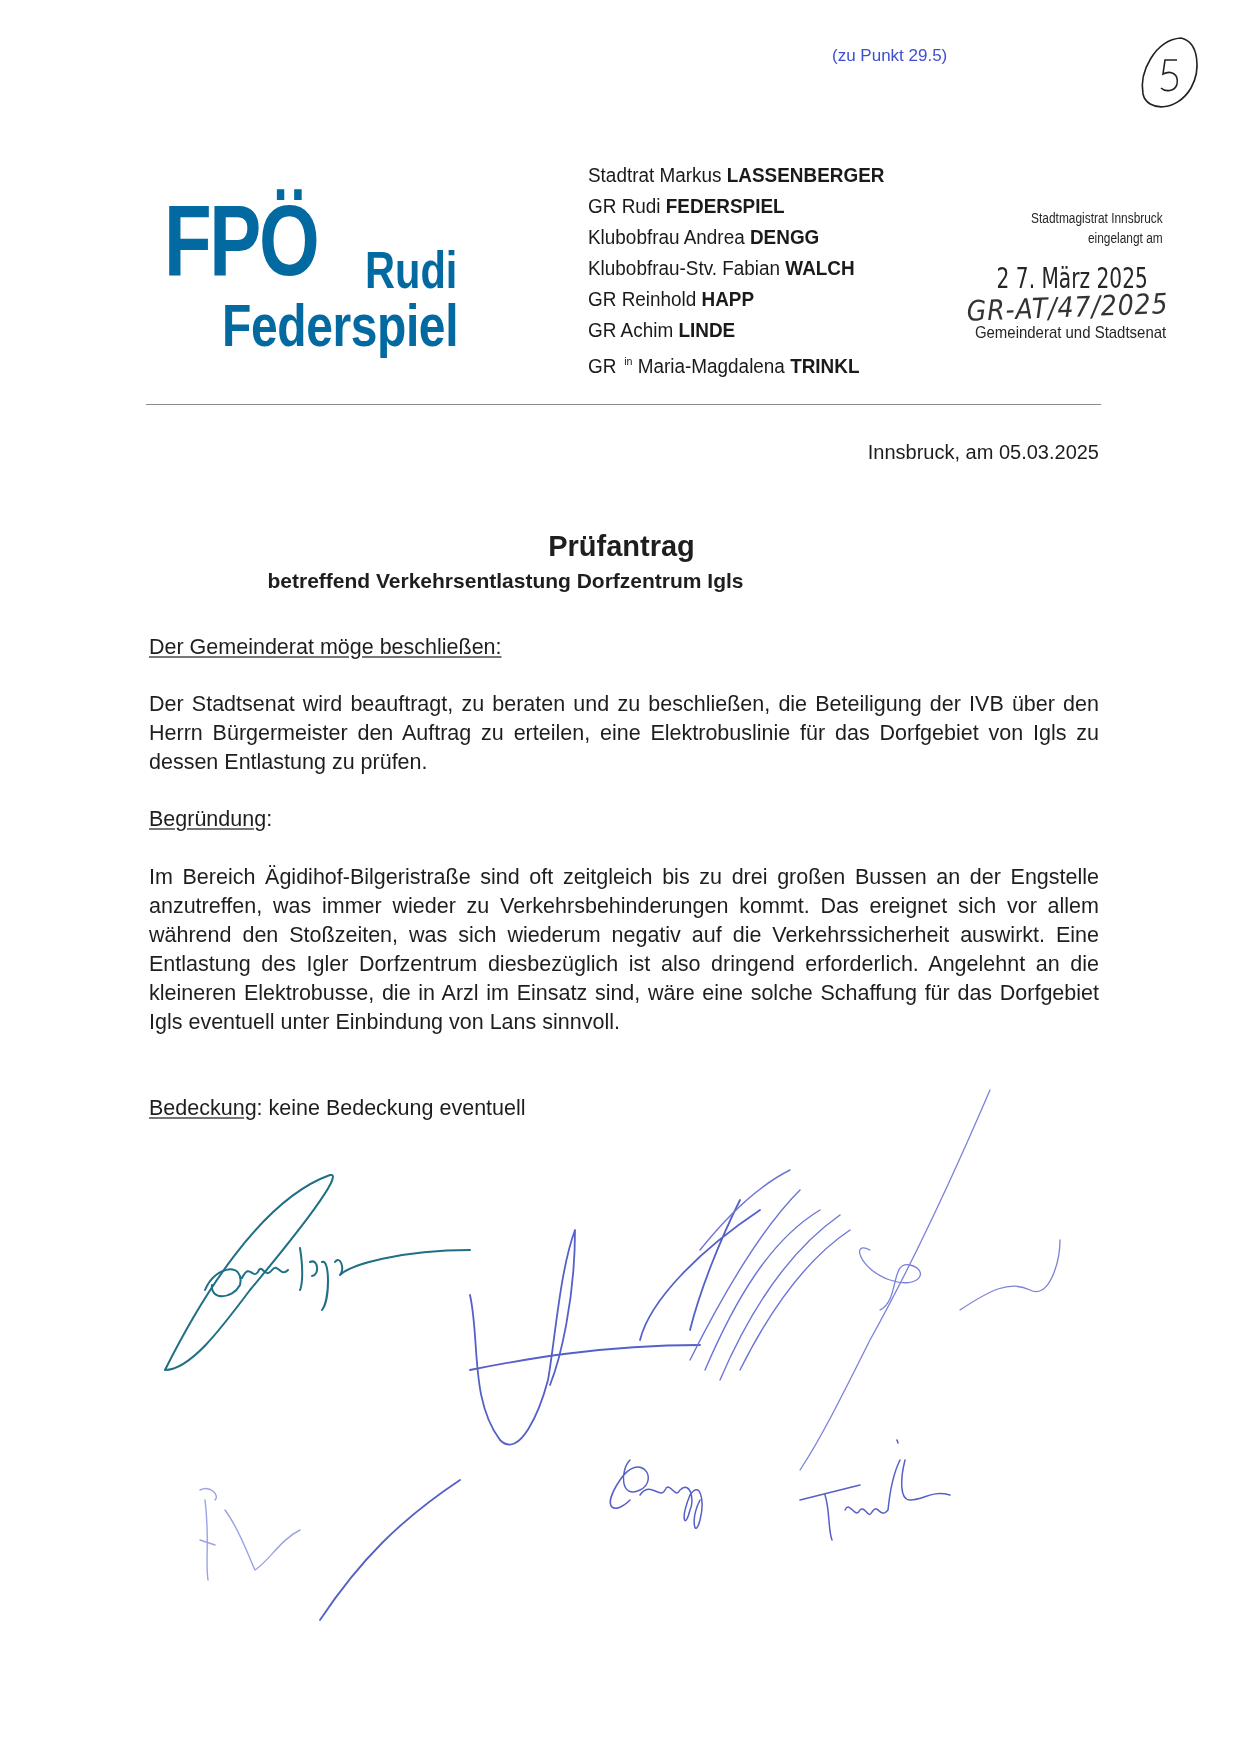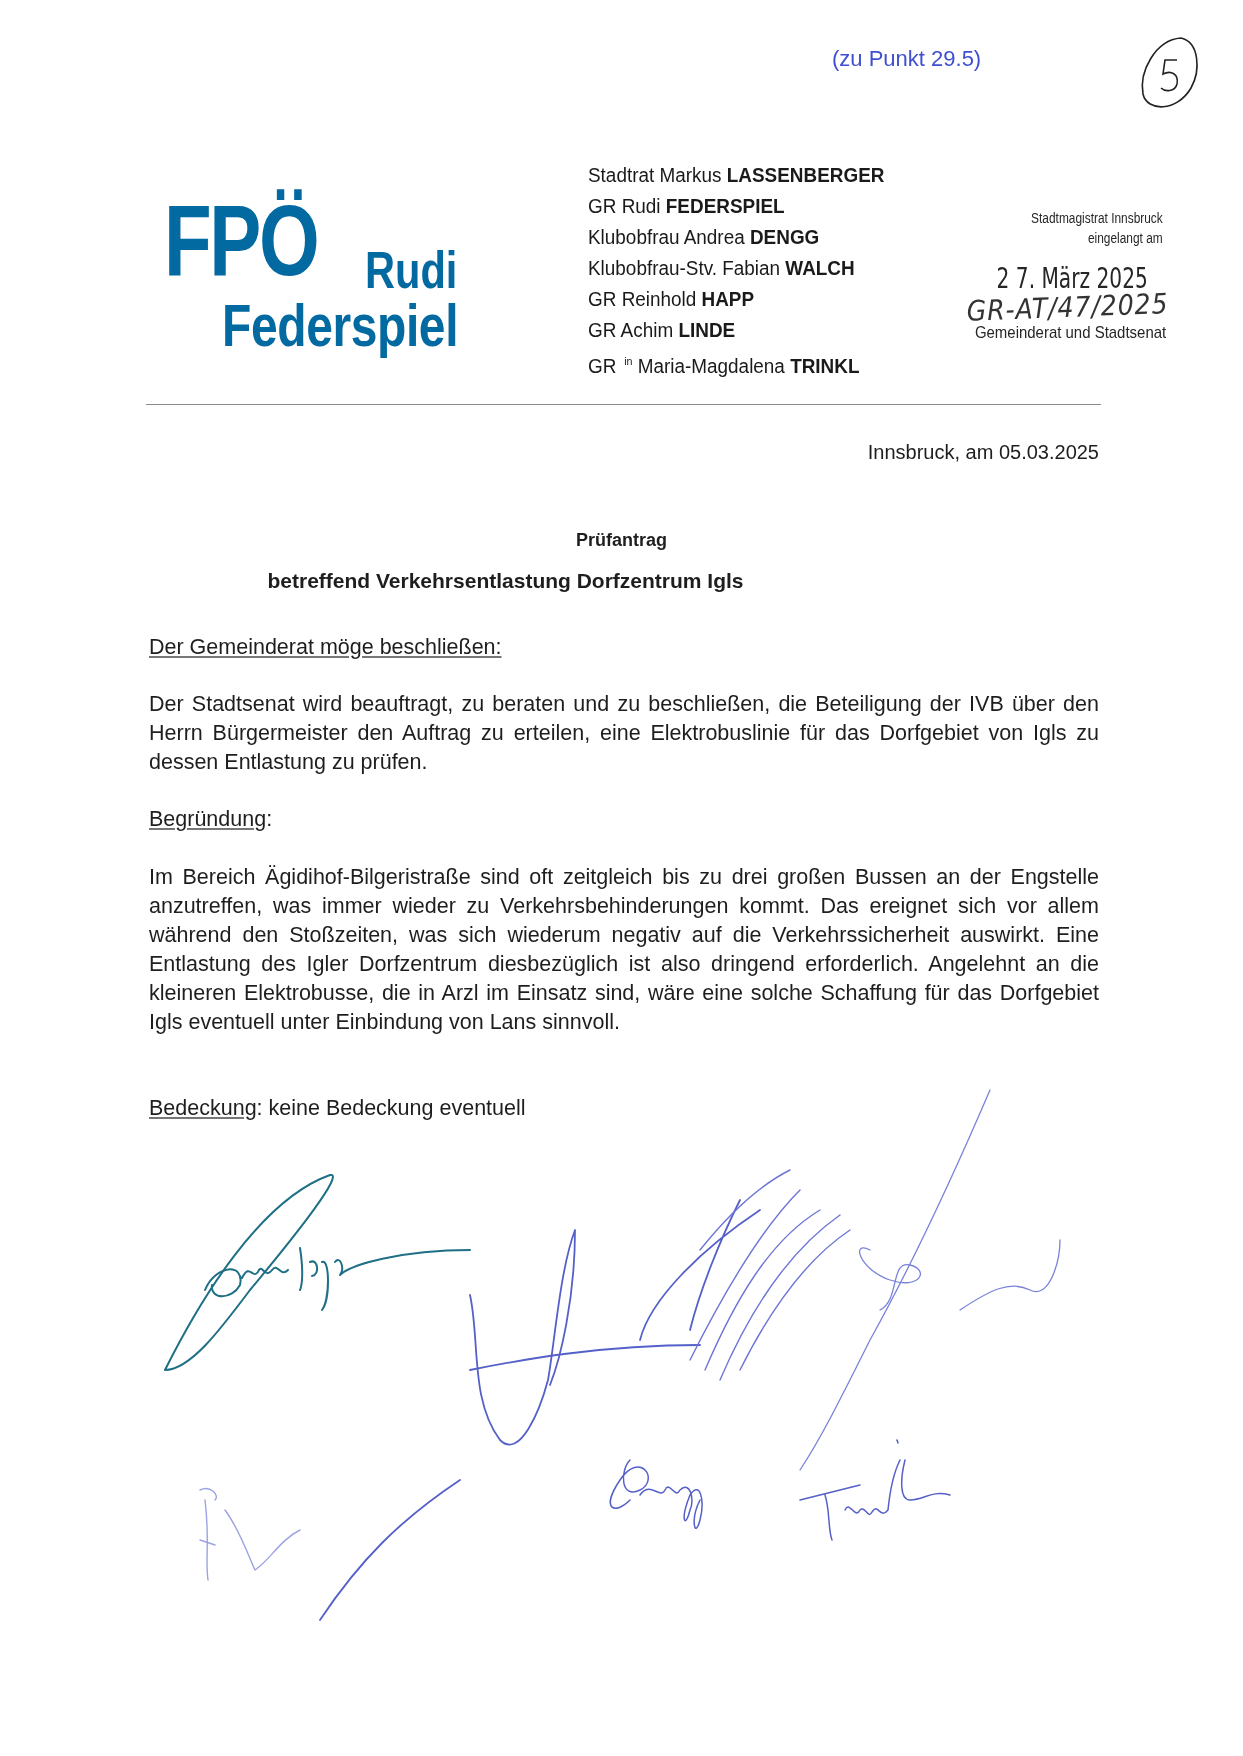--- a/index.html
+++ b/index.html
@@ -1,19 +1,19 @@
 <!DOCTYPE html>
 <html><head>
   <meta charset="utf-8">
   <style>
     html, body { margin: 0; padding: 0; background: #ffffff; }
     body { width: 1243px; height: 1756px; position: relative; overflow: hidden; font-family: "Liberation Sans", sans-serif; color: #1e1e1e; }
     .abs { position: absolute; }
 
-    .agenda-ref { left: 832px; top: 46px; font-size: 22px; color: #3f4fd0; }
+    .agenda-ref { left: 832px; top: 46px; font-size: 17px; color: #3f4fd0; }
     .page-number { left: 1133px; top: 32px; width: 70px; height: 82px; }
 
     .logo { left: 160px; top: 160px; width: 330px; height: 210px; color: #0369a1; font-family: "Liberation Sans", sans-serif; font-weight: bold; }
     .logo-fpo { position: absolute; left: 4px; top: 30px; font-size: 100px; letter-spacing: -3px; line-height: 1; transform: scaleX(0.78); transform-origin: left top; }
     .logo-rudi { position: absolute; left: 205px; top: 84px; font-size: 52px; line-height: 1; transform: scaleX(0.8); transform-origin: left top; }
     .logo-federspiel { position: absolute; left: 62px; top: 136px; font-size: 60px; line-height: 1; transform: scaleX(0.8); transform-origin: left top; letter-spacing: -0.5px; }
 
     .signatories { left: 588px; top: 160px; font-family: "Liberation Sans", sans-serif; font-size: 19.5px; line-height: 31px; color: #1a1a1a; transform: scaleX(0.97); transform-origin: left top; }
     .signatories .row { white-space: nowrap; }
     .signatories b { font-weight: bold; }
@@ -22,21 +22,21 @@
     .stamp { left: 950px; top: 208px; width: 230px; text-align: right; color: #262626; }
     .stamp-org { font-size: 14px; line-height: 20px; transform: scaleX(0.85); }
     .stamp-date { font-size: 28px; margin-top: 16px; line-height: 30px; transform: scaleX(0.72); font-family: "DejaVu Sans", sans-serif; }
     .stamp-ref { font-size: 28px; line-height: 28px; font-style: italic; transform: scaleX(0.9) rotate(-2deg); font-family: "DejaVu Sans", sans-serif; letter-spacing: 1px; color: #333; }
     .stamp-dept { font-size: 17px; line-height: 22px; transform: scaleX(0.88); }
 
     .divider { left: 146px; top: 404px; width: 955px; height: 0; border-top: 1.5px solid #8a8a8a; }
 
     .place-date { right: 144px; top: 441px; font-size: 20px; text-align: left; }
 
-    .title { left: 0; width: 1243px; top: 530px; text-align: center; font-size: 18px; font-weight: bold; }
+    .title { left: 0; width: 1243px; top: 530px; text-align: center; font-size: 29px; font-weight: bold; }
     .subtitle { left: 0; width: 1011px; top: 569px; text-align: center; font-size: 21px; font-weight: bold; }
 
     .body-text { left: 149px; width: 950px; font-size: 21.5px; line-height: 29px; text-align: justify; }
     .u { text-decoration: underline; text-decoration-color: #777; }
 
     .motion-label { top: 633px; }
     .motion-text { top: 690px; }
     .reason-label { top: 805px; }
     .reason-text { top: 863px; }
     .coverage { top: 1094px; }

